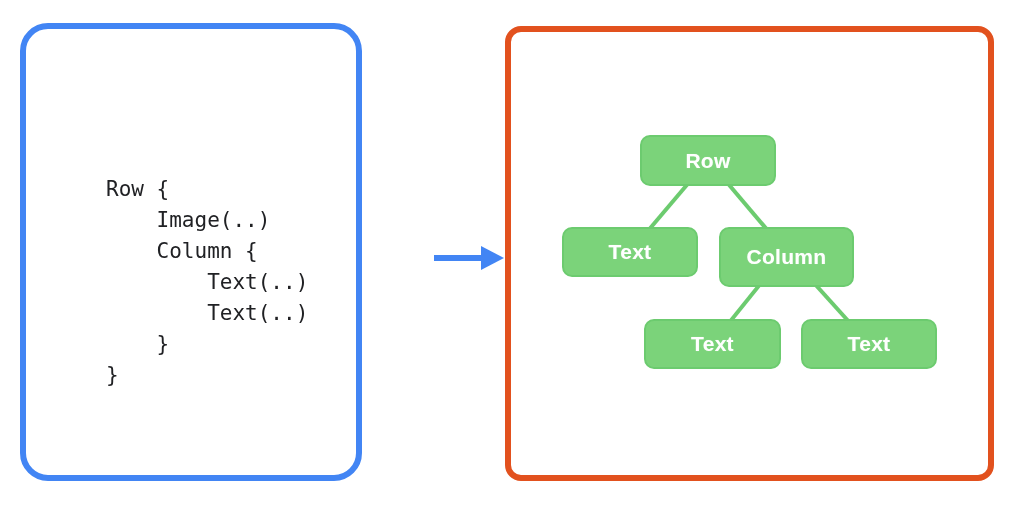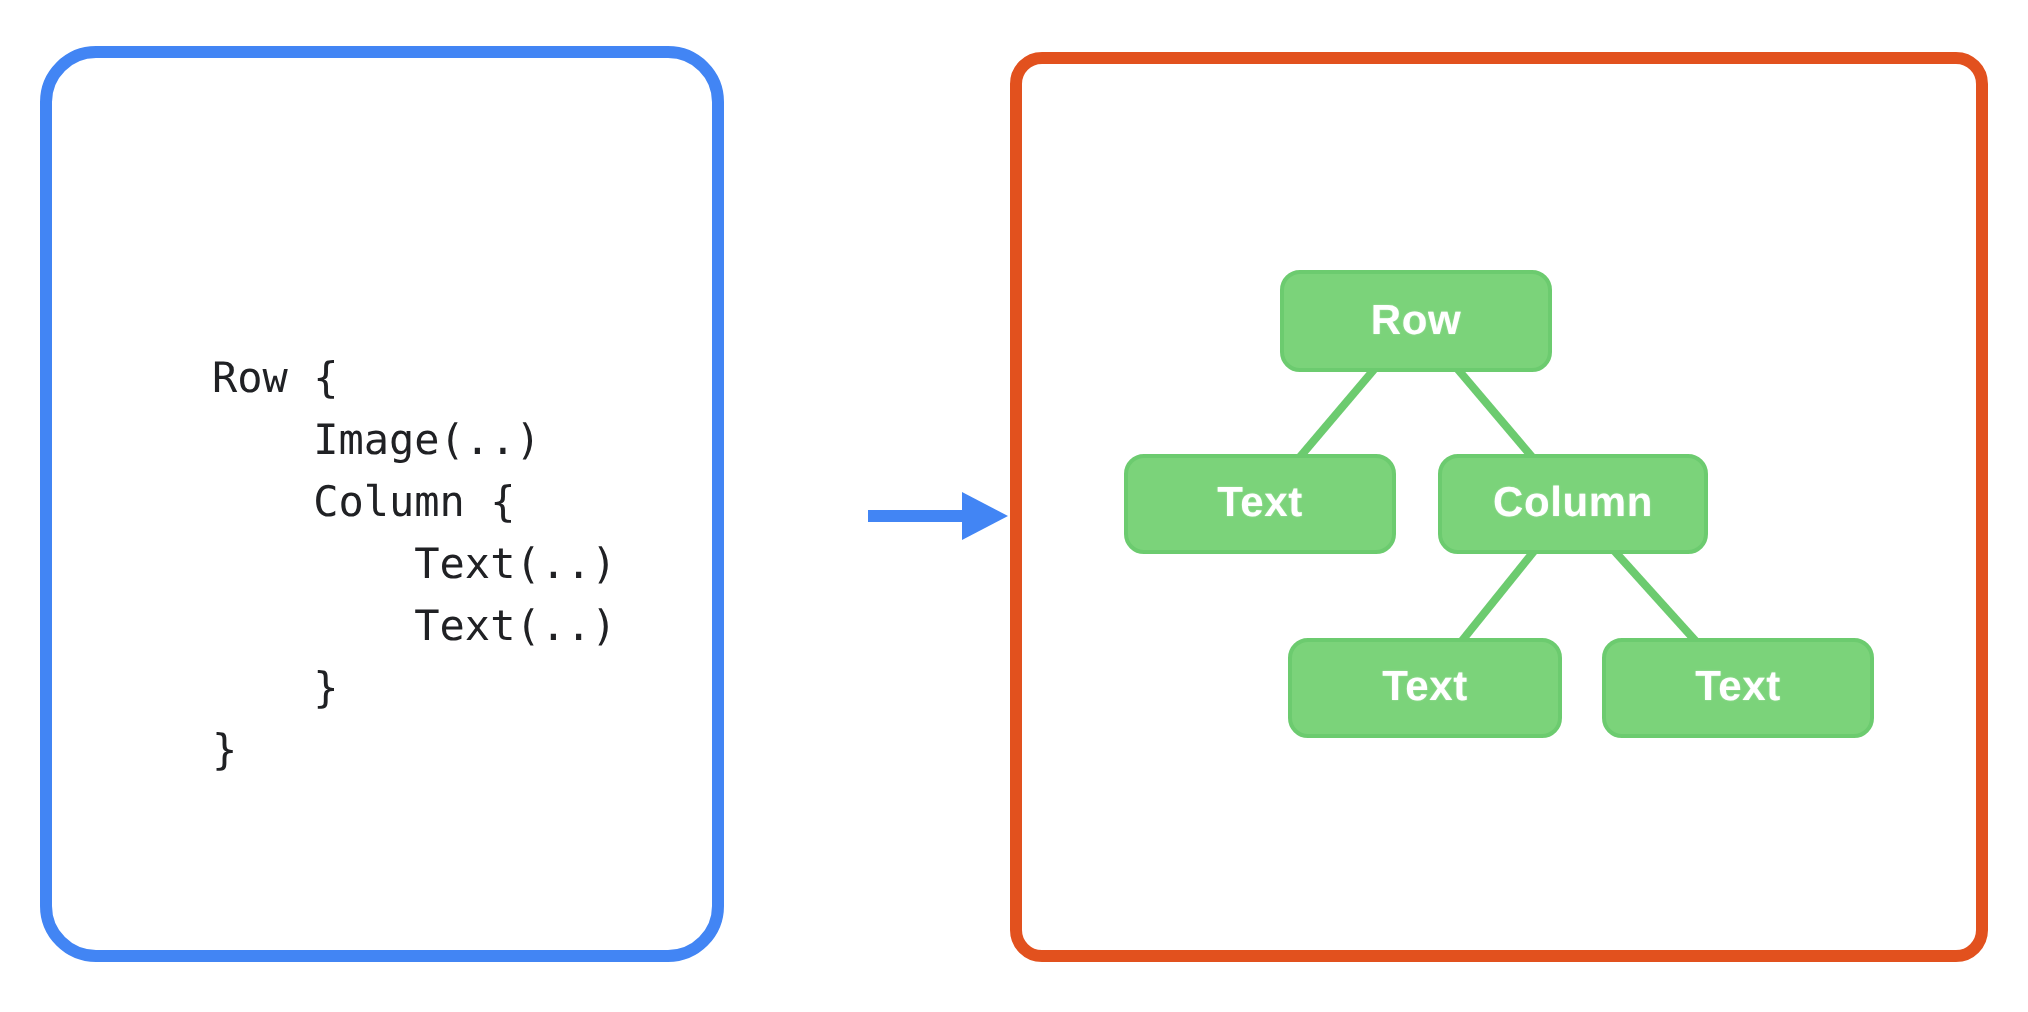--- a/index.html
+++ b/index.html
@@ -74,21 +74,21 @@
     font-size: 21px;
     font-weight: 600;
     letter-spacing: 0.3px;
     display: flex;
     align-items: center;
     justify-content: center;
     text-shadow: 0 0 1px rgba(255,255,255,0.4);
   }
   .node-row    { left: 129px; top: 103px; width: 136px; height: 51px; }
   .node-image  { left:  51px; top: 195px; width: 136px; height: 50px; }
-  .node-column { left: 208px; top: 195px; width: 135px; height: 50px; }
+  .node-column { left: 208px; top: 195px; width: 135px; height: 60px; }
   .node-text1  { left: 133px; top: 287px; width: 137px; height: 50px; }
   .node-text2  { left: 290px; top: 287px; width: 136px; height: 50px; }
 </style>
 </head>
 <body>
 
 <div class="canvas">
 
   <div class="code-panel">
     <pre>Row {

